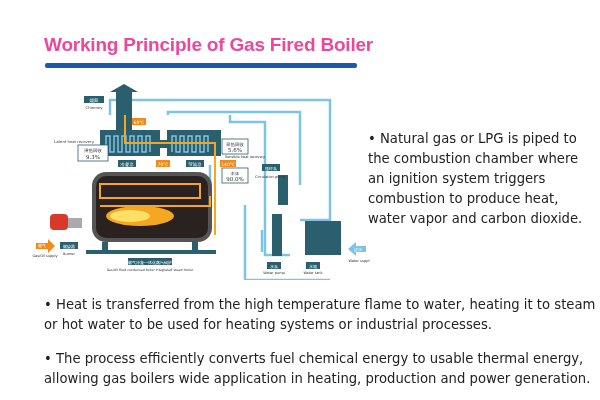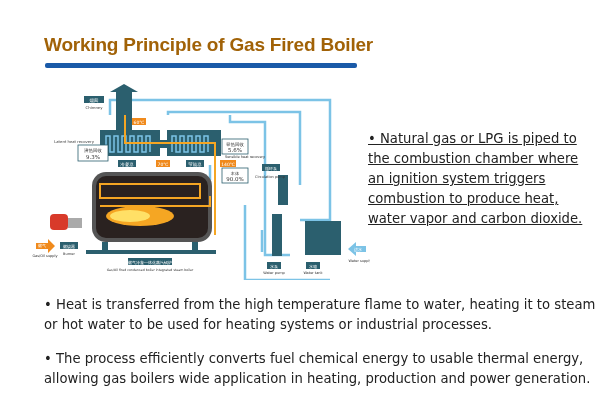--- a/index.html
+++ b/index.html
@@ -1,21 +1,21 @@
 <!DOCTYPE html>
 <html><head>
 <meta charset="utf-8">
 <style>
   html,body{margin:0;padding:0;background:#fff;}
   body{width:600px;height:400px;position:relative;overflow:hidden;font-family:"DejaVu Sans",sans-serif;}
-  .title{position:absolute;left:44px;top:34px;font-family:"Liberation Sans",sans-serif;font-weight:bold;font-size:19px;color:#a16207;letter-spacing:-0.2px;}
+  .title{position:absolute;left:44px;top:34px;font-family:"Liberation Sans",sans-serif;font-weight:bold;font-size:19px;color:#ec4899;letter-spacing:-0.2px;}
   .rule{position:absolute;left:45px;top:63px;width:312px;height:5px;background:#1a5aa8;border-radius:2px;}
   .diagram{position:absolute;left:0;top:70px;width:370px;height:210px;}
   .bullet{position:absolute;color:#222;font-family:"DejaVu Sans",sans-serif;font-size:13.2px;line-height:20px;}
-  .b1{left:368px;top:129px;width:230px;text-decoration:underline;}
+  .b1{left:368px;top:129px;width:230px;}
   .b2{left:44px;top:295px;width:560px;}
   .b3{left:44px;top:349px;width:560px;}
   .lbl{font-family:"DejaVu Sans",sans-serif;}
 </style>
 </head>
 <body>
 
 <div class="title">Working Principle of Gas Fired Boiler</div>
 <div class="rule"></div>
 

